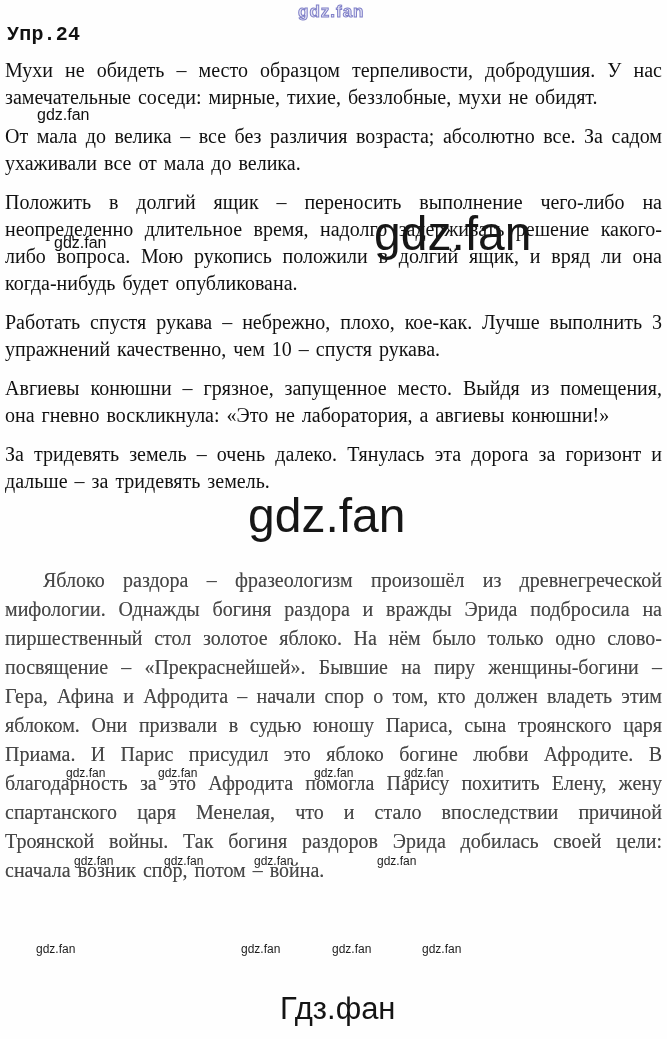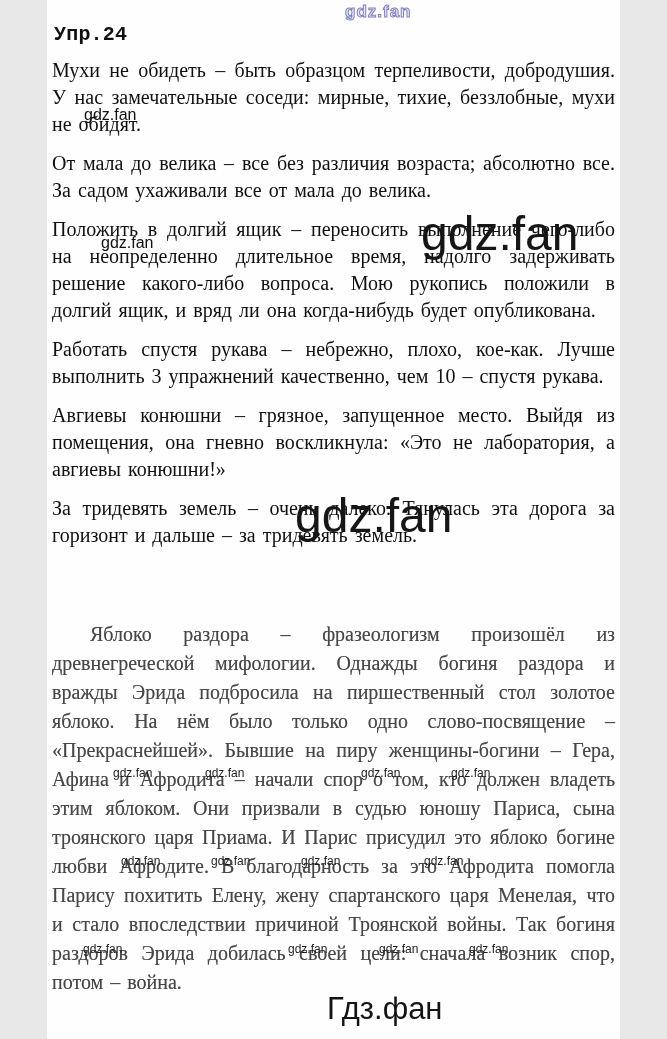--- a/index.html
+++ b/index.html
@@ -1,18 +1,18 @@
 <!DOCTYPE html>
 <html lang="ru"><head>
 <meta charset="utf-8">
 <style>
   html,body{margin:0;padding:0;background:#e8e8e8;}
   .page{
     position:relative;
-    width:573px;height:1039px;
+    width:667px;height:1039px;
     margin:0 auto;
     background:#fefefe;
     overflow:hidden;
     font-family:"Liberation Serif", serif;
     color:#111;
     box-sizing:border-box;
     padding:25px 5px 0 5px;
   }
   .exercise{
     font-size:20px;
@@ -90,21 +90,21 @@
 
   <div class="wm wm-tiny" style="top:942px;left:36px;">gdz.fan</div>
   <div class="wm wm-tiny" style="top:942px;left:241px;">gdz.fan</div>
   <div class="wm wm-tiny" style="top:942px;left:332px;">gdz.fan</div>
   <div class="wm wm-tiny" style="top:942px;left:422px;">gdz.fan</div>
 
   <div class="wm wm-footer">Гдз.фан</div>
 
   <h1 class="exercise">Упр.24</h1>
 
-  <p class="para">Мухи не обидеть – быть образцом терпеливости, добродушия. У нас замечательные соседи: мирные, тихие, беззлобные, мухи не обидят.</p>
+  <p class="para">Мухи не обидеть – место образцом терпеливости, добродушия. У нас замечательные соседи: мирные, тихие, беззлобные, мухи не обидят.</p>
   <p class="para">От мала до велика – все без различия возраста; абсолютно все. За садом ухаживали все от мала до велика.</p>
   <p class="para">Положить в долгий ящик – переносить выполнение чего-либо на неопределенно длительное время, надолго задерживать решение какого-либо вопроса. Мою рукопись положили в долгий ящик, и вряд ли она когда-нибудь будет опубликована.</p>
   <p class="para">Работать спустя рукава – небрежно, плохо, кое-как.  Лучше выполнить 3 упражнений качественно, чем 10 – спустя рукава.</p>
   <p class="para">Авгиевы конюшни – грязное, запущенное место. Выйдя из помещения, она гневно воскликнула: «Это не лаборатория, а авгиевы конюшни!»</p>
   <p class="para">За тридевять земель – очень далеко.  Тянулась эта дорога за горизонт и дальше – за тридевять земель.</p>
 
   <p class="para story">Яблоко раздора – фразеологизм произошёл из древнегреческой мифологии. Однажды богиня раздора и вражды Эрида подбросила на пиршественный стол золотое яблоко. На нём было только одно слово-посвящение – «Прекраснейшей». Бывшие на пиру женщины-богини – Гера, Афина и Афродита – начали спор о том, кто должен владеть этим яблоком. Они призвали в судью юношу Париса, сына троянского царя Приама. И Парис присудил это яблоко богине любви Афродите. В благодарность за это Афродита помогла Парису похитить Елену, жену спартанского царя Менелая, что и стало впоследствии причиной Троянской войны. Так богиня раздоров Эрида добилась своей цели: сначала возник спор, потом – война.</p>
 
 </div>
 

